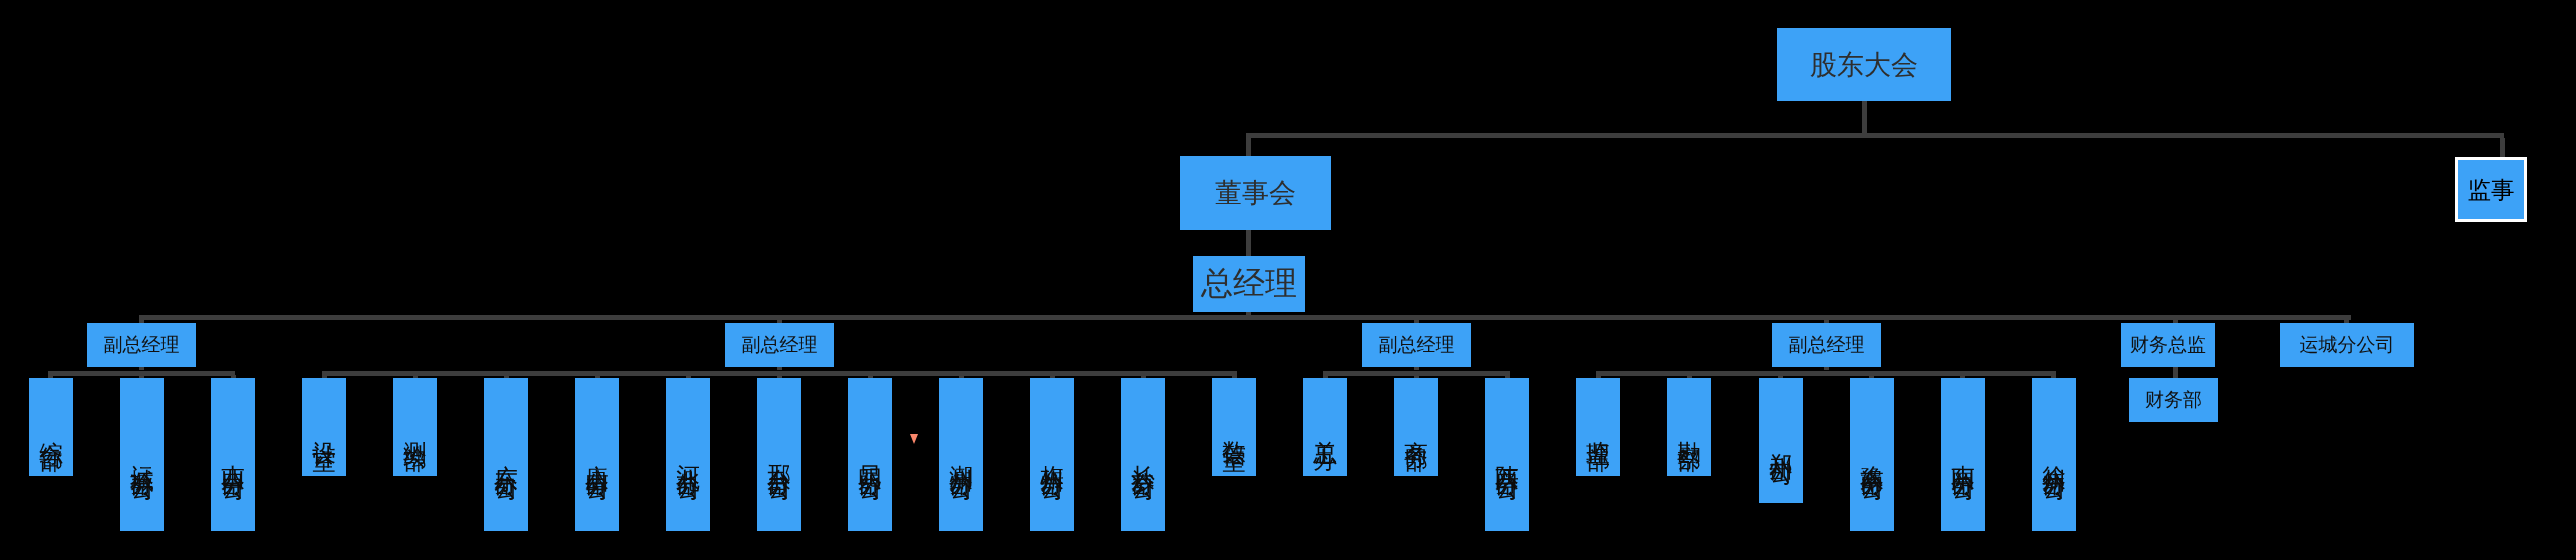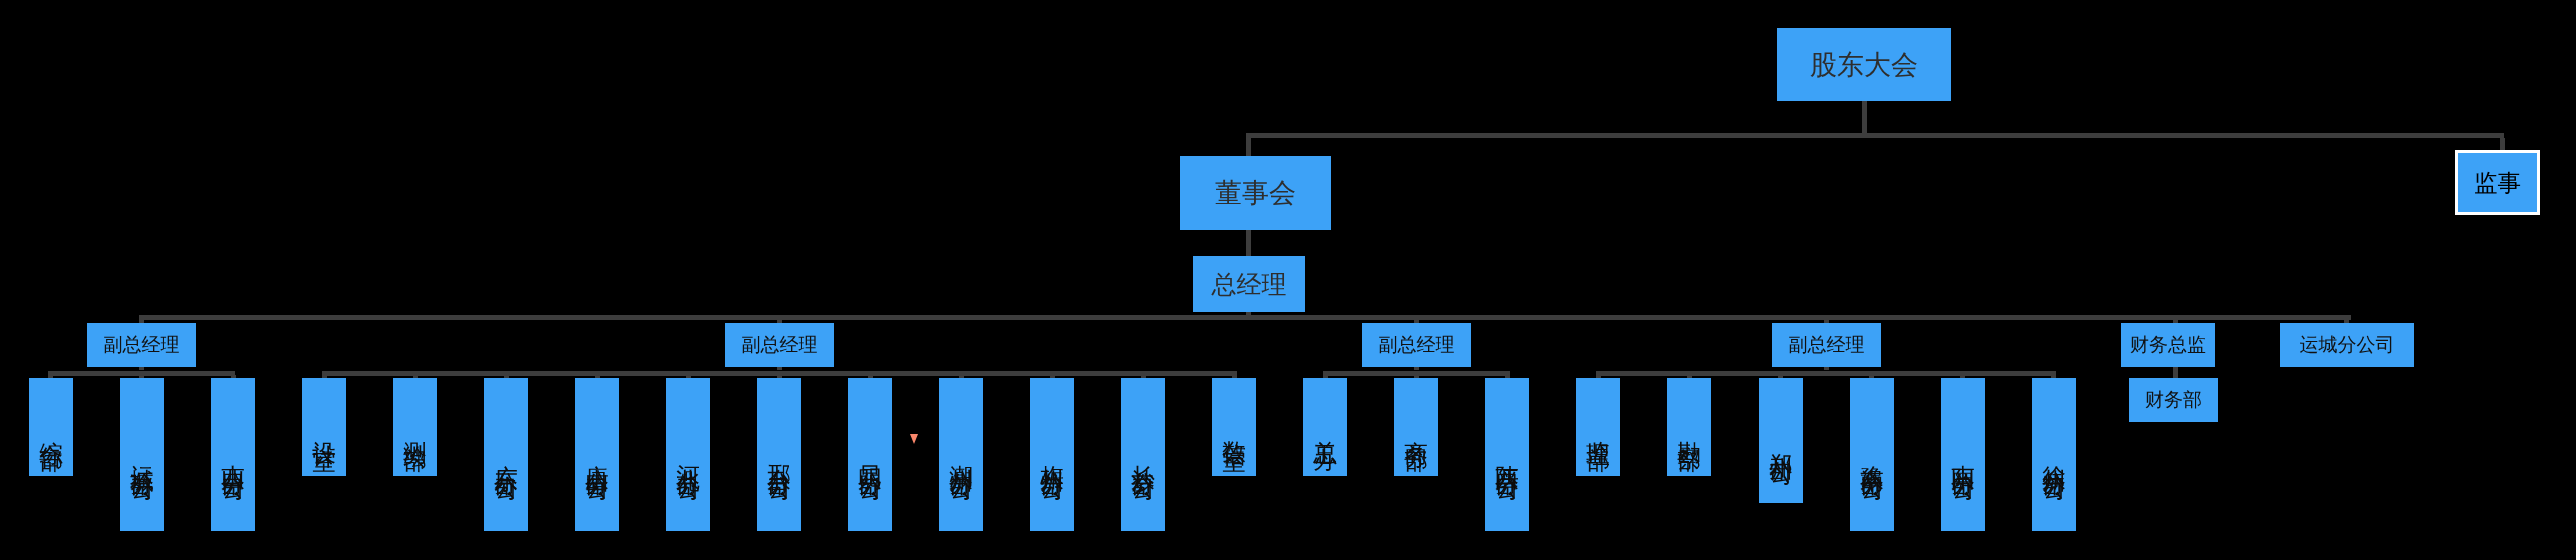--- a/index.html
+++ b/index.html
@@ -74,25 +74,25 @@
 
   <div class="vline" style="left:2173px;top:366px;width:4.7px;height:11.8px;"></div>
 
   <div class="node big" style="left:1777px;top:28px;width:174px;height:73px;">
       <span>股东大会</span>
     </div>
 
   <div class="node big" style="left:1180px;top:156px;width:151px;height:74px;">
       <span>董事会</span>
     </div>
-  <div class="node supervisor" style="left:2455px;top:150px;width:85px;height:65px;">
+  <div class="node supervisor" style="left:2455px;top:157px;width:72px;height:65px;">
       <span>监事</span>
     </div>
 
-  <div class="node big" style="left:1193px;top:256px;width:112px;height:56px;font-size:25px;">
+  <div class="node big" style="left:1193px;top:256px;width:112px;height:56px;font-size:32px;">
       <span>总经理</span>
     </div>
 
   <div class="node mid" style="left:87px;width:109px;">
       <span>副总经理</span>
     </div>
   <div class="node mid" style="left:725px;width:109px;">
       <span>副总经理</span>
     </div>
   <div class="node mid" style="left:1362px;width:109px;">

